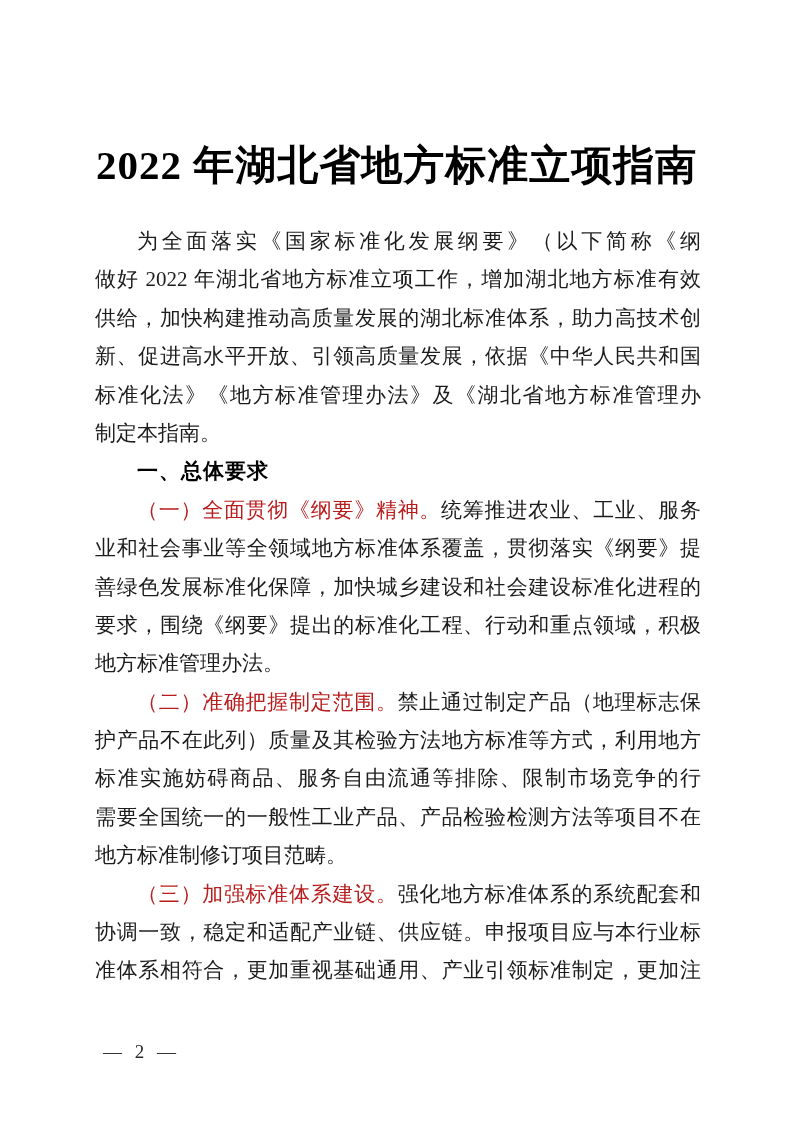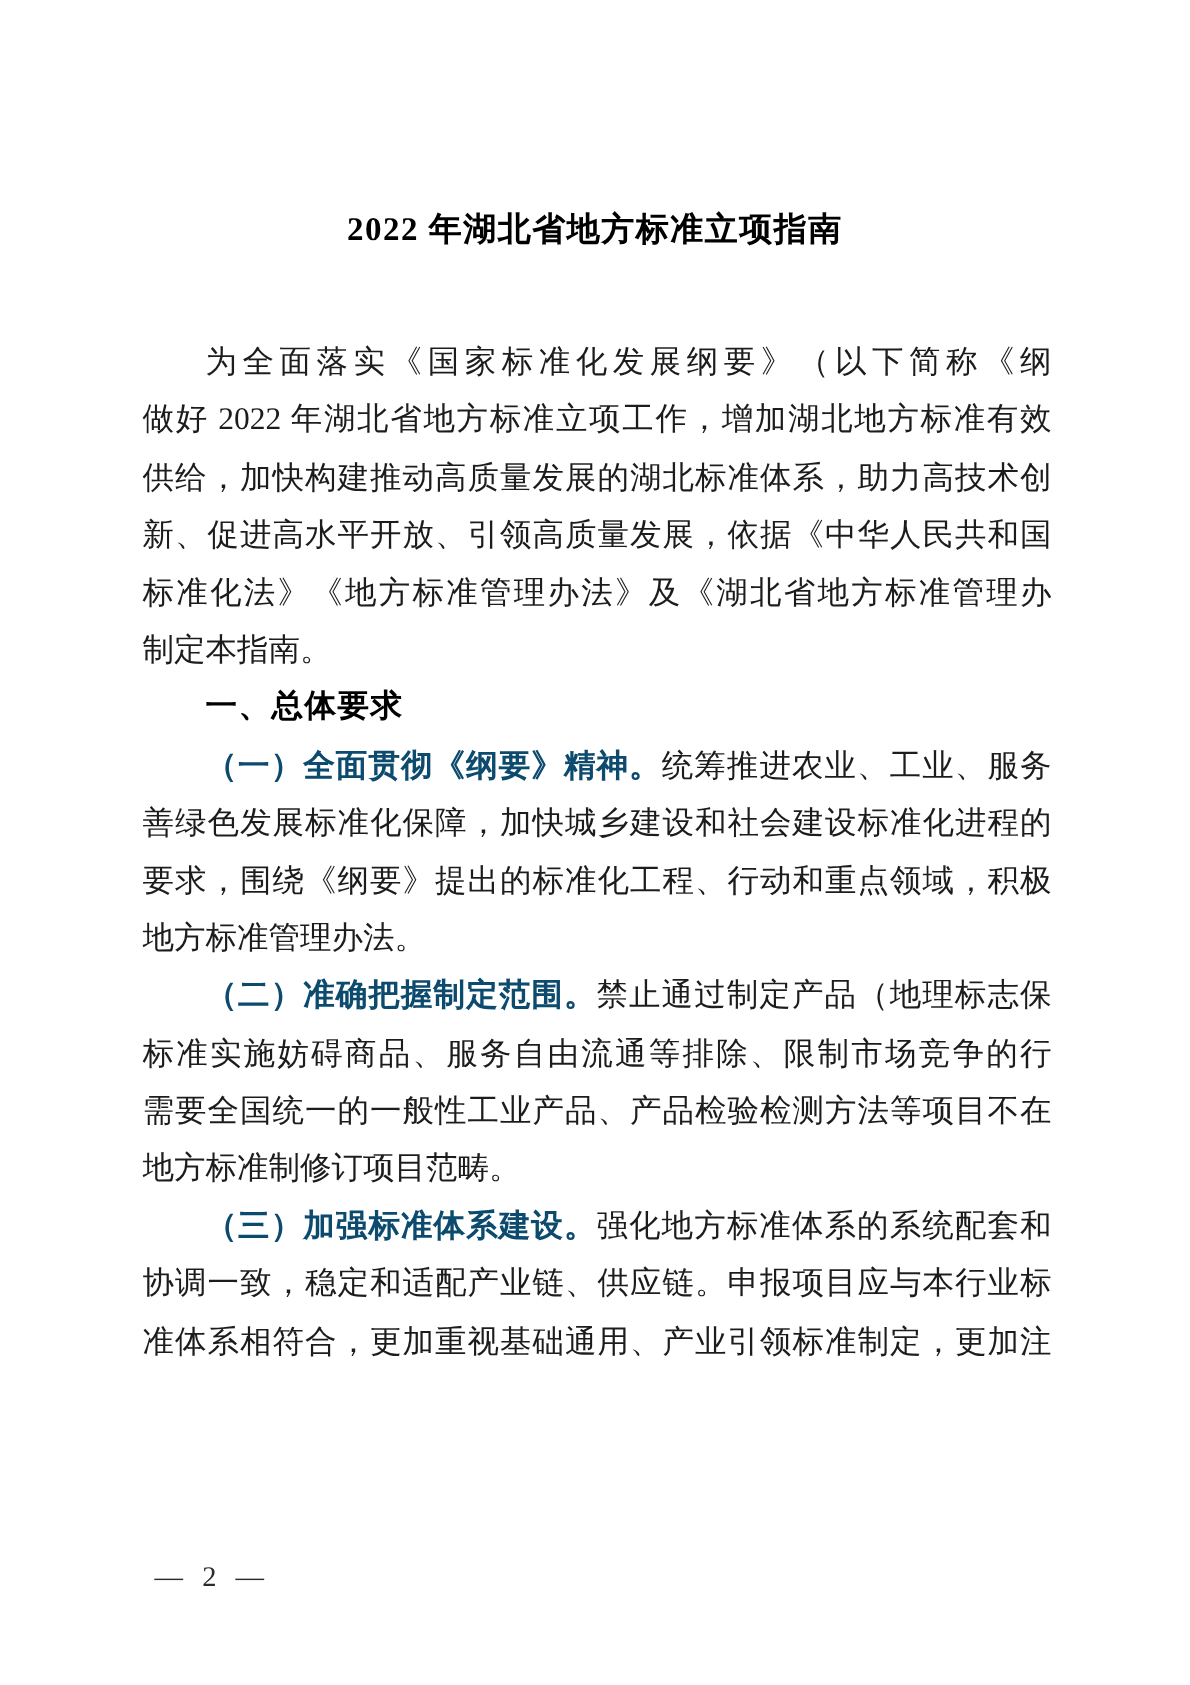--- a/index.html
+++ b/index.html
@@ -16,21 +16,21 @@
     font-family: "Liberation Serif", "DejaVu Serif", serif;
     color: #1c1c1c;
   }
   .doc-title {
     position: absolute;
     top: 138px;
     left: 0;
     right: 0;
     margin: 0;
     text-align: center;
-    font-size: 22px;
+    font-size: 41px;
     font-weight: bold;
     color: #000000;
     letter-spacing: 1px;
     font-family: "Liberation Serif", "DejaVu Serif", serif;
   }
   .doc-body {
     position: absolute;
     top: 222px;
     left: 95px;
     width: 606px;
@@ -52,22 +52,22 @@
   }
   .line.heading {
     font-family: "Liberation Sans", "DejaVu Sans", sans-serif;
     font-weight: bold;
     color: #000000;
     text-align: left;
     text-align-last: left;
     letter-spacing: 1px;
   }
   .lead {
-    font-weight: bold;
-    color: #0c4a6e;
+    font-weight: normal;
+    color: #b91c1c;
   }
   .page-footer {
     position: absolute;
     top: 1038px;
     left: 103px;
     font-size: 19px;
     line-height: 28px;
     color: #2b2b2b;
     letter-spacing: 4px;
     font-family: "Liberation Serif", "DejaVu Serif", serif;
@@ -85,25 +85,27 @@
     <div class="line indent">为全面落实《国家标准化发展纲要》（以下简称《纲要》），</div>
     <div class="line">做好 2022 年湖北省地方标准立项工作，增加湖北地方标准有效</div>
     <div class="line">供给，加快构建推动高质量发展的湖北标准体系，助力高技术创</div>
     <div class="line">新、促进高水平开放、引领高质量发展，依据《中华人民共和国</div>
     <div class="line">标准化法》《地方标准管理办法》及《湖北省地方标准管理办法》，</div>
     <div class="line end">制定本指南。</div>
 
     <div class="line heading indent">一、总体要求</div>
 
     <div class="line indent"><span class="lead">（一）全面贯彻《纲要》精神。</span><span>统筹推进农业、工业、服务</span></div>
+    <div class="line">业和社会事业等全领域地方标准体系覆盖，贯彻落实《纲要》提</div>
     <div class="line">善绿色发展标准化保障，加快城乡建设和社会建设标准化进程的</div>
     <div class="line">要求，围绕《纲要》提出的标准化工程、行动和重点领域，积极</div>
     <div class="line end">地方标准管理办法。</div>
 
     <div class="line indent"><span class="lead">（二）准确把握制定范围。</span><span>禁止通过制定产品（地理标志保</span></div>
+    <div class="line">护产品不在此列）质量及其检验方法地方标准等方式，利用地方</div>
     <div class="line">标准实施妨碍商品、服务自由流通等排除、限制市场竞争的行为；</div>
     <div class="line">需要全国统一的一般性工业产品、产品检验检测方法等项目不在</div>
     <div class="line end">地方标准制修订项目范畴。</div>
 
     <div class="line indent"><span class="lead">（三）加强标准体系建设。</span><span>强化地方标准体系的系统配套和</span></div>
     <div class="line">协调一致，稳定和适配产业链、供应链。申报项目应与本行业标</div>
     <div class="line">准体系相符合，更加重视基础通用、产业引领标准制定，更加注</div>
 
   </div>
 

